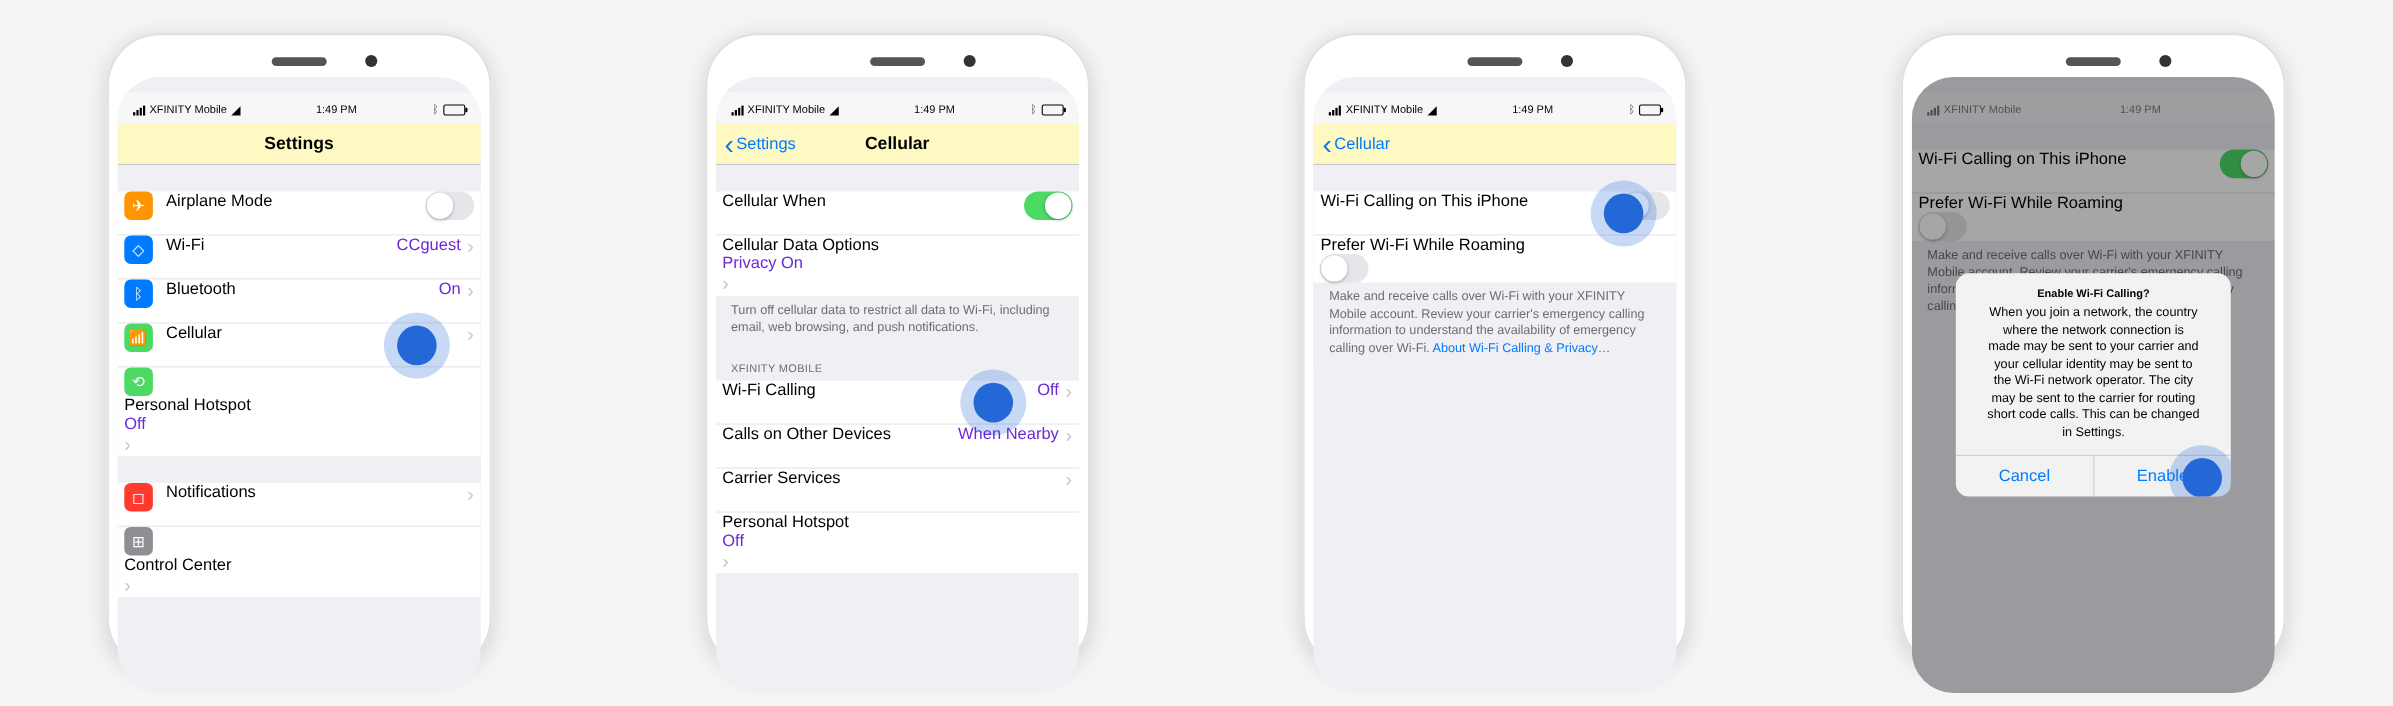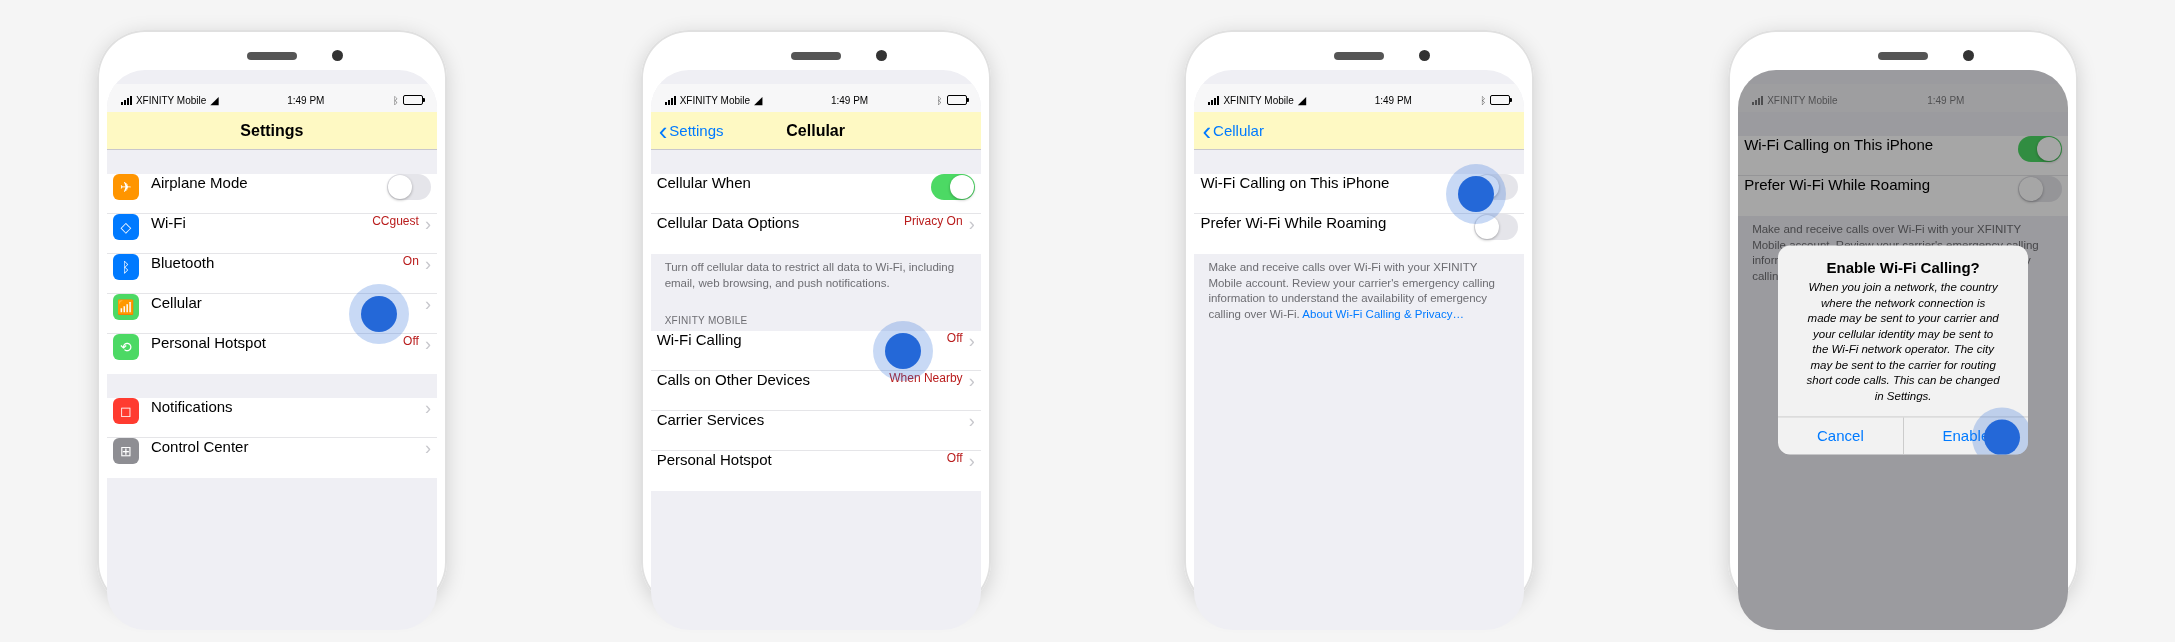--- a/index.html
+++ b/index.html
@@ -108,32 +108,32 @@
   .row {
     display:flex;
     align-items:flex-start;
     min-height:40px;
     padding: 0 6px;
     border-bottom:1px solid #e5e5e8;
     position:relative;
     font-size:15px;
     color:#000;
   }
-  .row:last-child { border-bottom:none; }
+  .row:last-child { border-bottom:none;flex-direction:column; }
   .row .icon {
     width:26px; height:26px;
     border-radius:6px;
     margin-right:12px;
     display:flex; align-items:center; justify-content:center;
     color:#fff;
     font-size:14px;
     flex-shrink:0;
   }
   .row .label { flex:1; }
-  .row .detail { color:#b91c1c; font-size:12px; margin-right:6px;}
+  .row .detail { color:#6d28d9; font-size:15px; margin-right:6px;}
   .row .chevron { color:#c7c7cc; font-size:18px; }
   .section-gap { height:24px; background:#efeff4; }
   .section-footer {
     padding: 6px 14px 10px 14px;
     font-size:11.5px;
     color:#6d6d72;
     line-height:1.35;
     background:#efeff4;
   }
   .section-header {
@@ -190,22 +190,22 @@
     position:absolute;
     left:50%; top:50%;
     transform:translate(-50%,-50%);
     width:250px;
     background:#f2f2f2;
     border-radius:12px;
     z-index:45;
     overflow:hidden;
     text-align:center;
   }
-  .alert-title { font-size:15px; font-weight:600; padding:14px 14px 4px;}
-  .alert-body { font-size:11.5px; color:#000; padding:0 28px 12px; line-height:1.35;font-style:italic;}
+  .alert-title { font-size:10px; font-weight:600; padding:14px 14px 4px;}
+  .alert-body { font-size:11.5px; color:#000; padding:0 28px 12px; line-height:1.35;}
   .alert-buttons { display:flex; border-top:1px solid #ccc; }
   .alert-btn {
     flex:1;
     padding:10px 0;
     color:#007aff;
     font-size:15px;
     cursor:pointer;
   }
   .alert-btn:first-child { border-right:1px solid #ccc; }
 </style>

